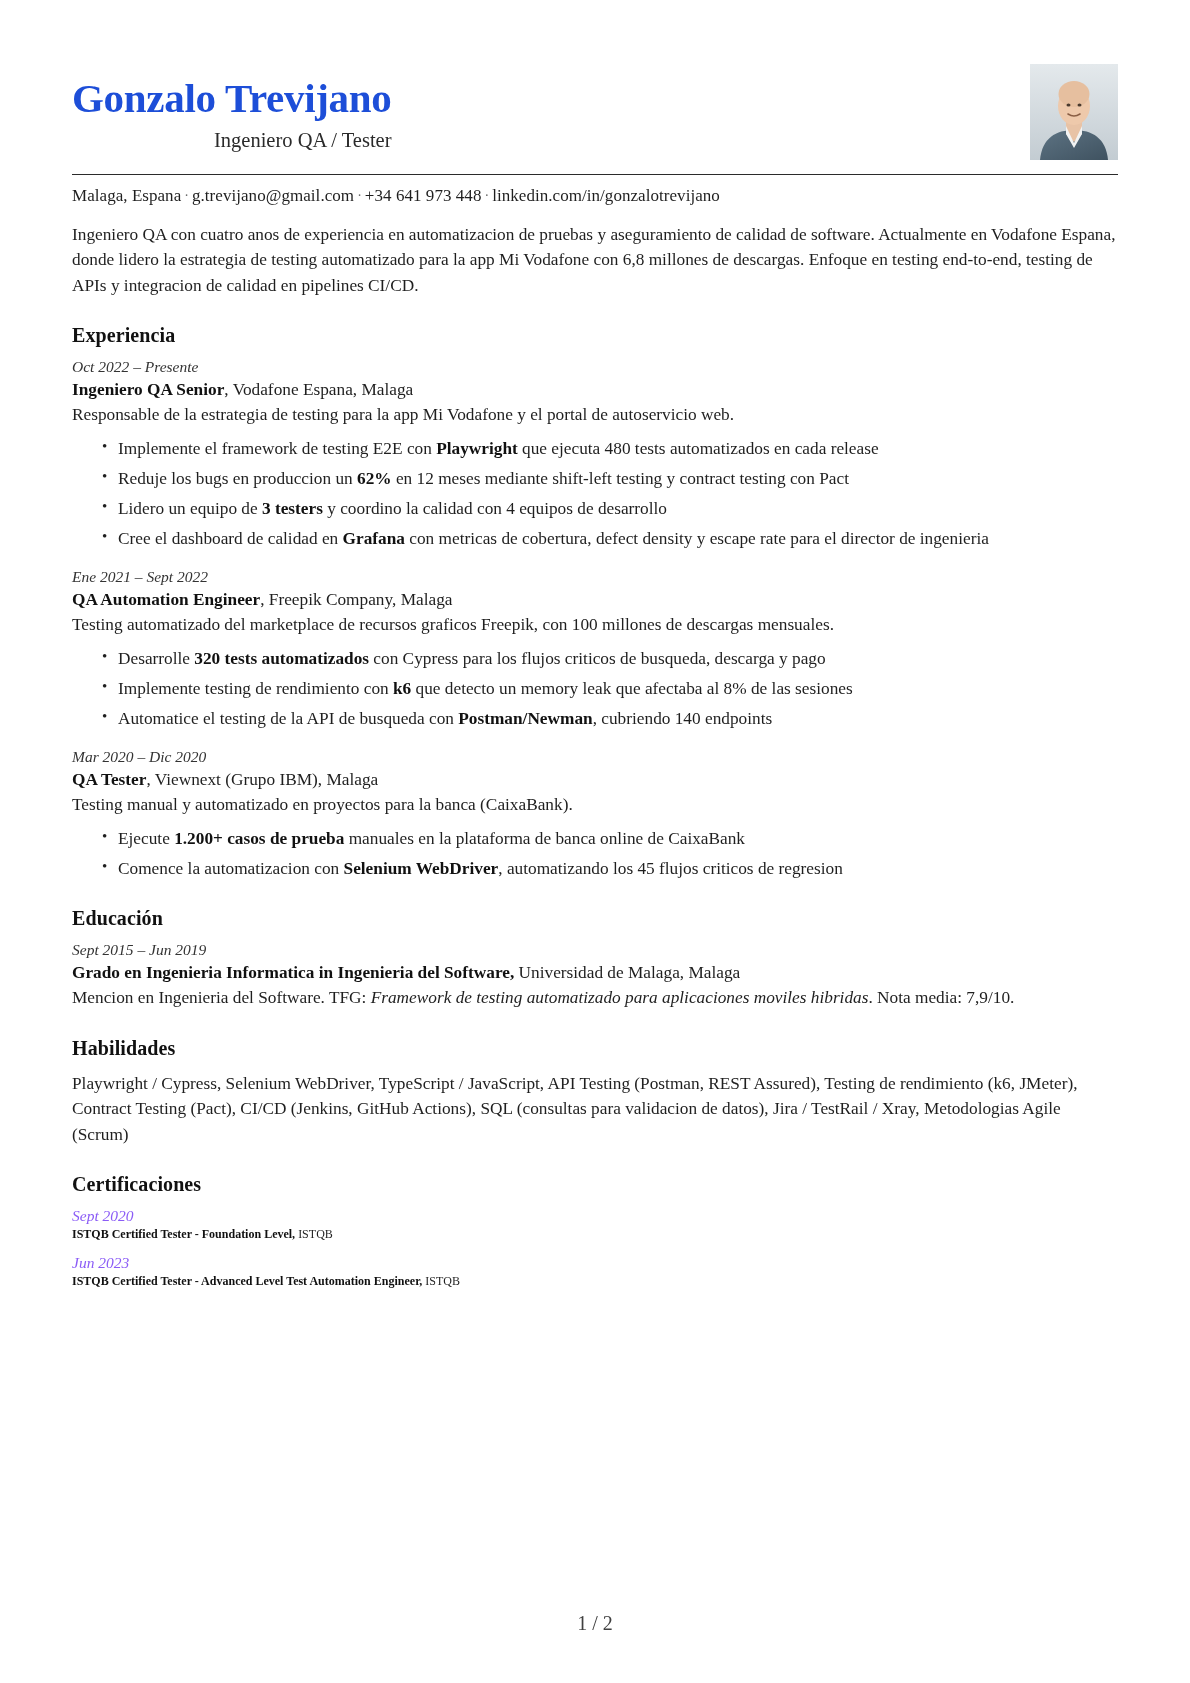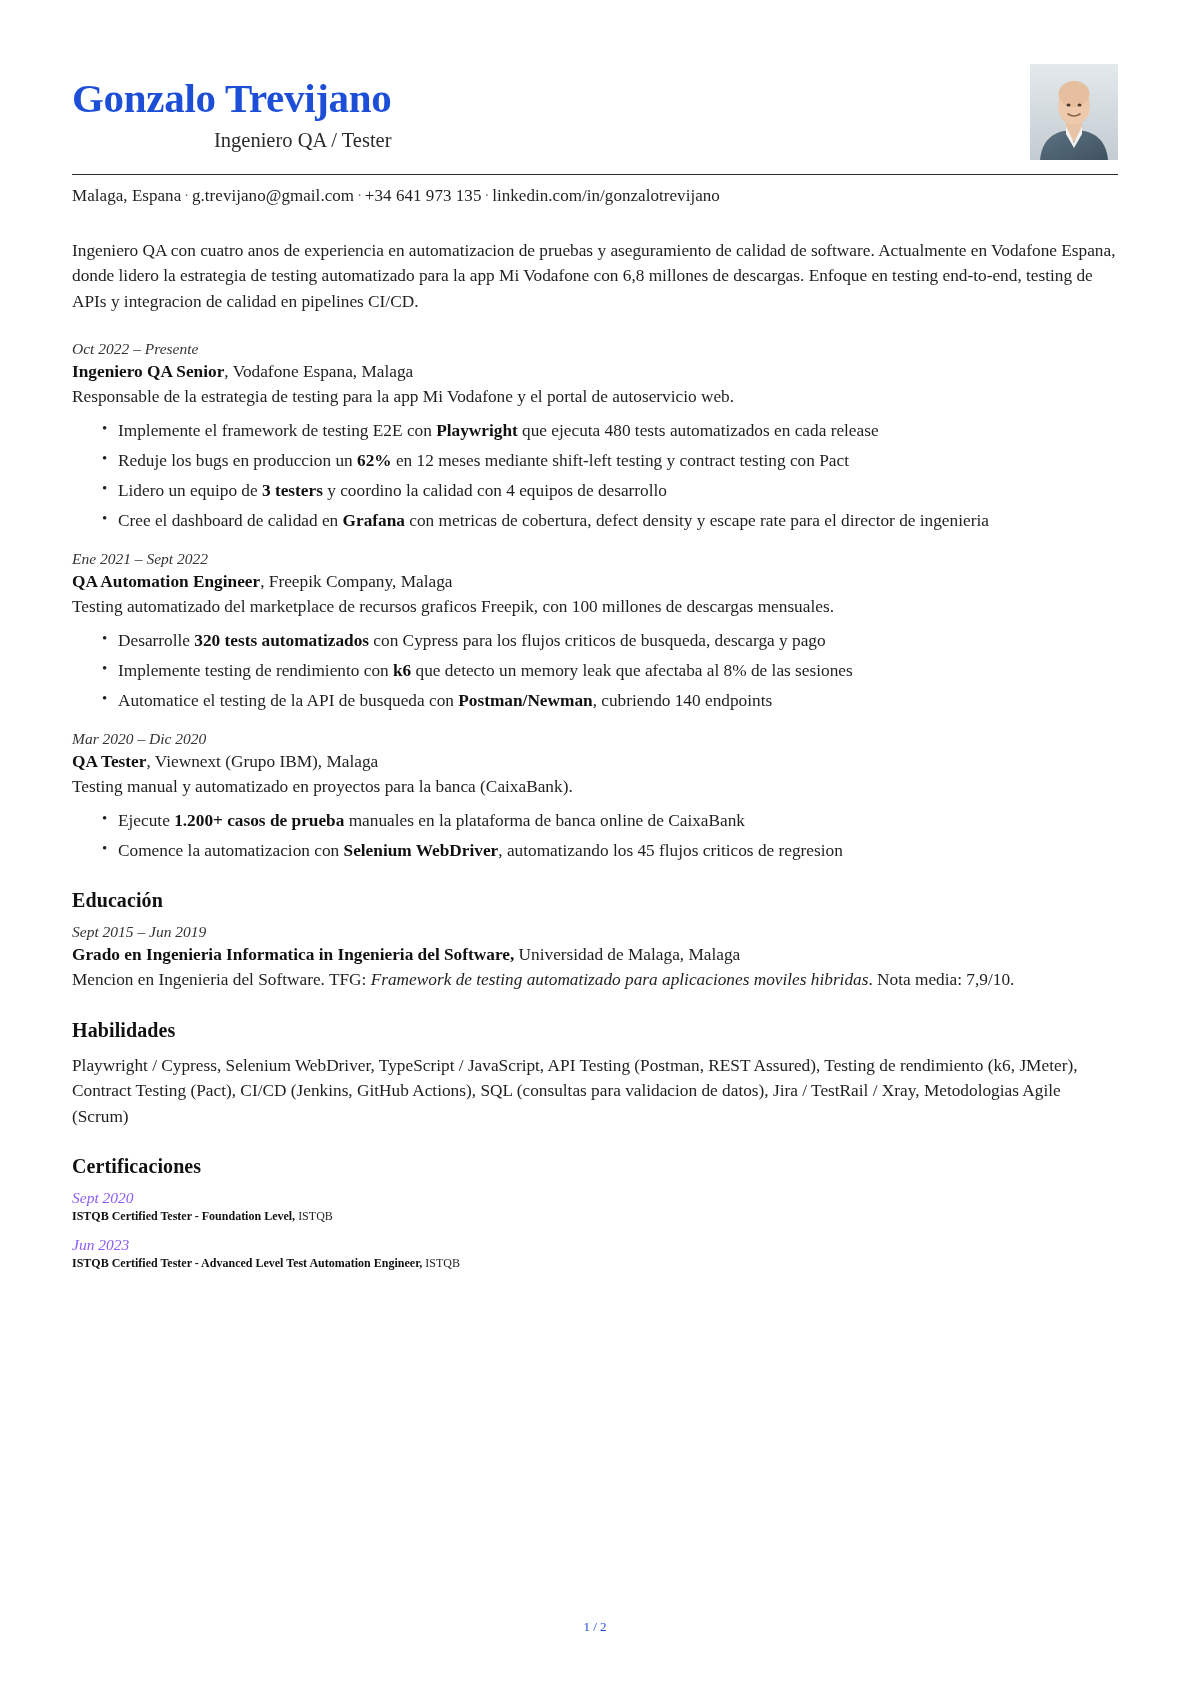--- a/index.html
+++ b/index.html
@@ -73,21 +73,21 @@
   .contact .sep {
     color: #6b6b6b;
     padding: 0 3px;
     font-size: 14px;
     vertical-align: 1px;
   }
 
   .summary {
     font-size: 17.3px;
     line-height: 1.47;
-    margin-top: 32px;
+    margin-top: 16px;
     color: #1f1f1f;
     text-align: left;
   }
 
   
   .section { margin-top: 26px; }
   .section-title {
     font-size: 20px;
     font-weight: bold;
     margin: 0 0 11px 0;
@@ -156,22 +156,22 @@
   }
   .cert-line { font-size: 12px; line-height: 1.38; color: #1f1f1f; }
   .cert-line b { font-weight: bold; color: #111111; }
 
   .footer {
     position: absolute;
     left: 0;
     right: 0;
     bottom: 48px;
     text-align: center;
-    font-size: 13px;
-    color: #1d4ed8;
+    font-size: 20px;
+    color: #404040;
   }
 </style>
 </head>
 <body>
 
 <div class="page">
 
   <div class="header">
     <div class="header-left">
       <h1 class="name">Gonzalo Trevijano</h1>
@@ -198,26 +198,27 @@
         <ellipse cx="38.5" cy="41" rx="2" ry="1.6" fill="#4a3a2e"></ellipse>
         <ellipse cx="49.5" cy="41" rx="2" ry="1.6" fill="#4a3a2e"></ellipse>
         <path d="M38 50 Q44 54 50 50" stroke="#8a5f45" stroke-width="1.6" fill="none" stroke-linecap="round"></path>
       </svg>
     </div>
   </div>
 
   <hr class="rule">
 
   <div class="contact">
-    <span>Malaga, Espana</span><span class="sep">·</span><span>g.trevijano@gmail.com</span><span class="sep">·</span><span>+34 641 973 135</span><span class="sep">·</span><span>linkedin.com/in/gonzalotrevijano</span>
+    <span>Malaga, Espana</span><span class="sep">·</span><span>g.trevijano@gmail.com</span><span class="sep">·</span><span>+34 641 973 448</span><span class="sep">·</span><span>linkedin.com/in/gonzalotrevijano</span>
   </div>
 
   <div class="summary">Ingeniero QA con cuatro anos de experiencia en automatizacion de pruebas y aseguramiento de calidad de software. Actualmente en Vodafone Espana, donde lidero la estrategia de testing automatizado para la app Mi Vodafone con 6,8 millones de descargas. Enfoque en testing end-to-end, testing de APIs y integracion de calidad en pipelines CI/CD.</div>
 
   <div class="section">
+    <div class="section-title">Experiencia</div>
 
     <div class="entry">
       <div class="entry-date">Oct 2022 – Presente</div>
       <div class="entry-head"><b>Ingeniero QA Senior</b><span>, Vodafone Espana, Malaga</span></div>
       <div class="entry-desc">Responsable de la estrategia de testing para la app Mi Vodafone y el portal de autoservicio web.</div>
       <ul class="bullets">
         <li><span>Implemente el framework de testing E2E con </span><b>Playwright</b><span> que ejecuta 480 tests automatizados en cada release</span></li>
         <li><span>Reduje los bugs en produccion un </span><b>62%</b><span> en 12 meses mediante shift-left testing y contract testing con Pact</span></li>
         <li><span>Lidero un equipo de </span><b>3 testers</b><span> y coordino la calidad con 4 equipos de desarrollo</span></li>
         <li><span>Cree el dashboard de calidad en </span><b>Grafana</b><span> con metricas de cobertura, defect density y escape rate para el director de ingenieria</span></li>

